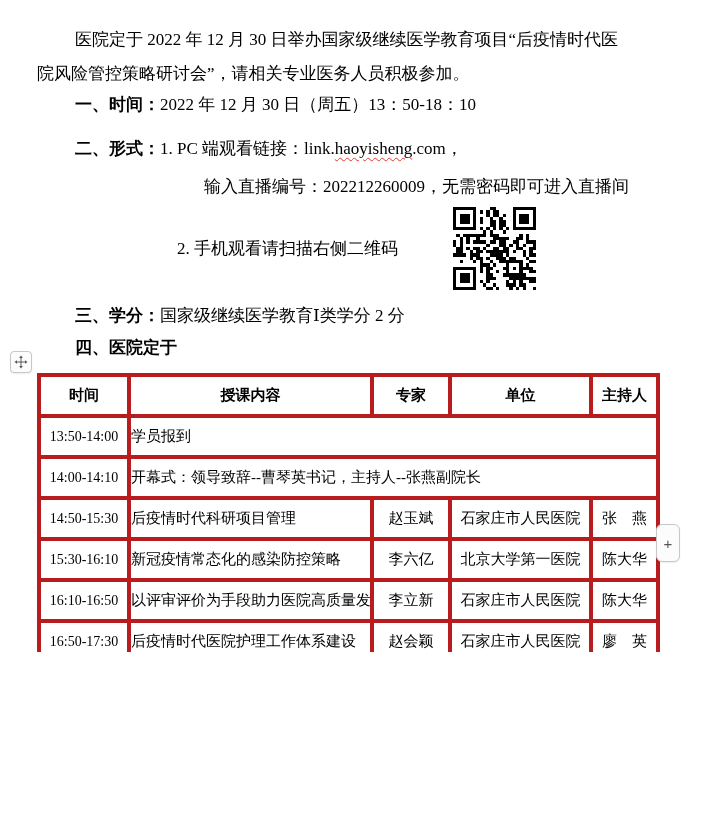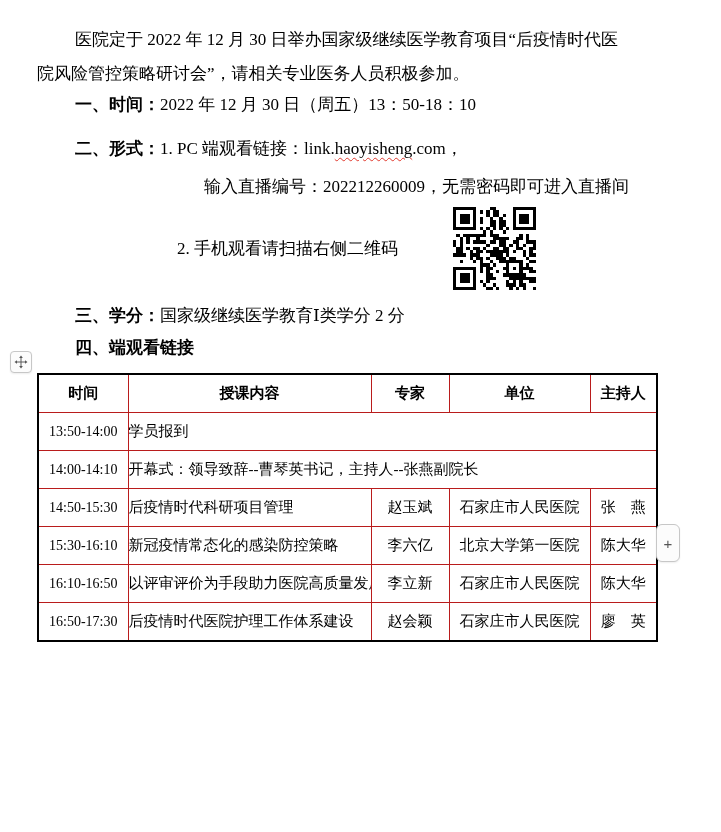--- a/index.html
+++ b/index.html
@@ -11,21 +11,21 @@
   .body-text{font-size:17px;line-height:20px;}
   .hd{font-family:Liberation Sans, sans-serif;font-weight:bold;}
   .spell{text-decoration:underline wavy #e03a2f;text-decoration-thickness:1px;text-underline-offset:3px;}
   
   table.agenda{
     position:absolute;left:37px;top:373px;width:619px;
     border-collapse:collapse;table-layout:fixed;
     font-size:15px;
   }
   table.agenda td,table.agenda th{
-    border:1px solid #b91c1c;height:37px;padding:0;overflow:hidden;white-space:nowrap;
+    border:4px solid #b91c1c;height:37px;padding:0;overflow:hidden;white-space:nowrap;
   }
   table.agenda{border:2px solid #000;}
   table.agenda th{
     font-family:"Liberation Sans","DejaVu Sans",sans-serif;font-weight:bold;
     text-align:center;font-size:15px;
   }
   td.c-time{text-align:center;font-size:14px;margin-left:43px;}
   td.c-content{text-align:left;padding-left:9px;}
   td.c-expert,td.c-unit,td.c-host{text-align:center;}
   
@@ -281,21 +281,21 @@
         <rect x="17" y="17" width="3" height="3" fill="#fff"></rect>
         <rect x="18" y="18" width="1" height="1" fill="#000"></rect>
       </svg>
   </div>
 
   <div class="abs body-text" style="left:75px;top:306px;">
     <span class="hd">三、学分：</span><span>国家级继续医学教育Ⅰ类学分 2 分</span>
   </div>
 
   <div class="abs body-text" style="left:75px;top:338px;">
-    <span class="hd">四、端观看链接</span>
+    <span class="hd">四、医院定于</span>
   </div>
 
   <div class="ctrl" style="left:10px;top:351px;width:22px;height:22px;">
     <svg width="14" height="14" viewBox="0 0 16 16">
       <g stroke="#555" stroke-width="1.1" fill="#555">
         <line x1="8" y1="3" x2="8" y2="13"></line>
         <line x1="3" y1="8" x2="13" y2="8"></line>
         <path d="M8 0.6 L5.9 3.4 H10.1 Z" stroke="none"></path>
         <path d="M8 15.4 L5.9 12.6 H10.1 Z" stroke="none"></path>
         <path d="M0.6 8 L3.4 5.9 V10.1 Z" stroke="none"></path>

